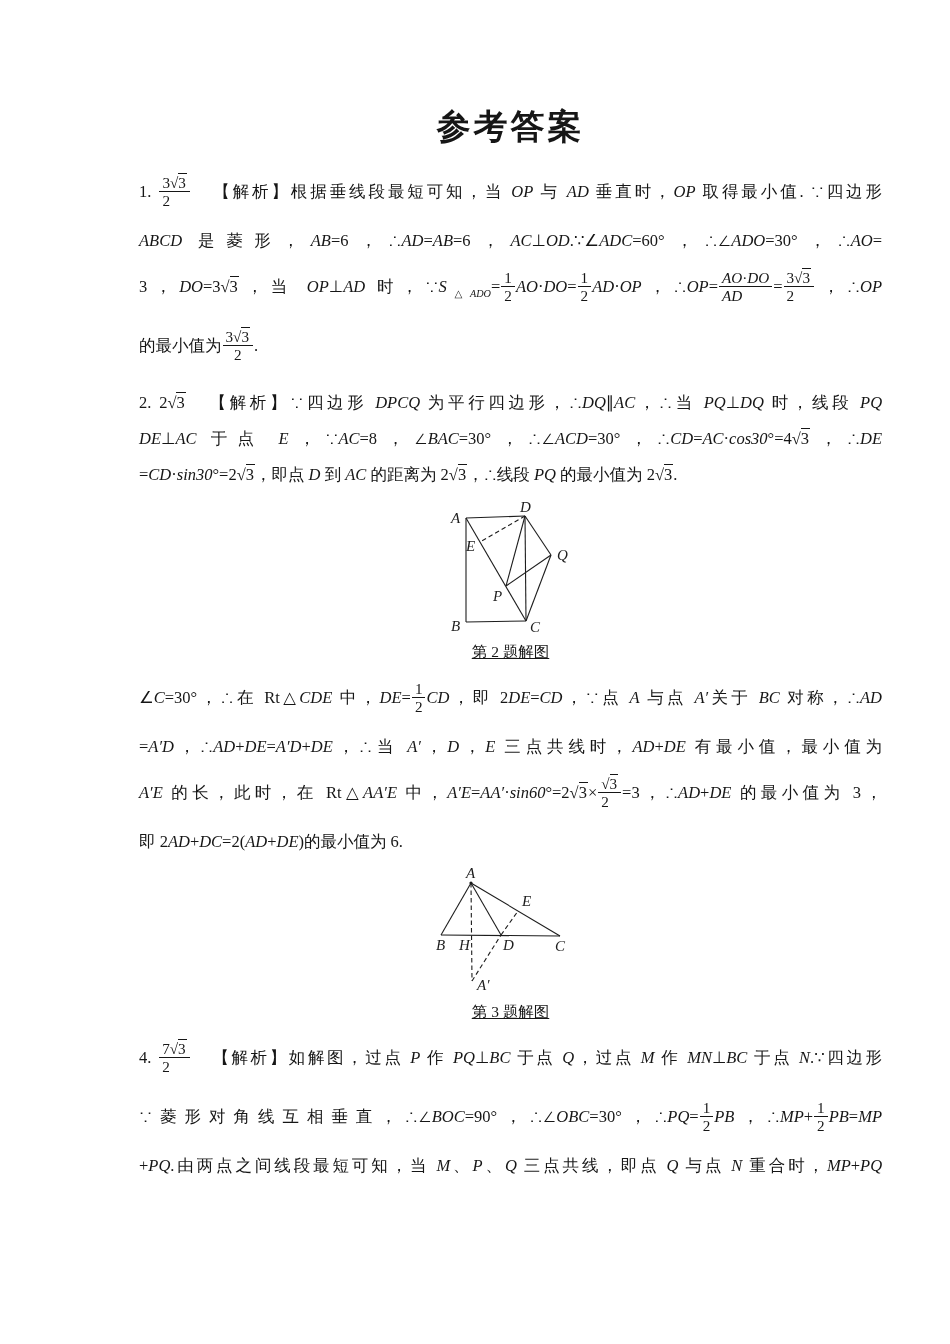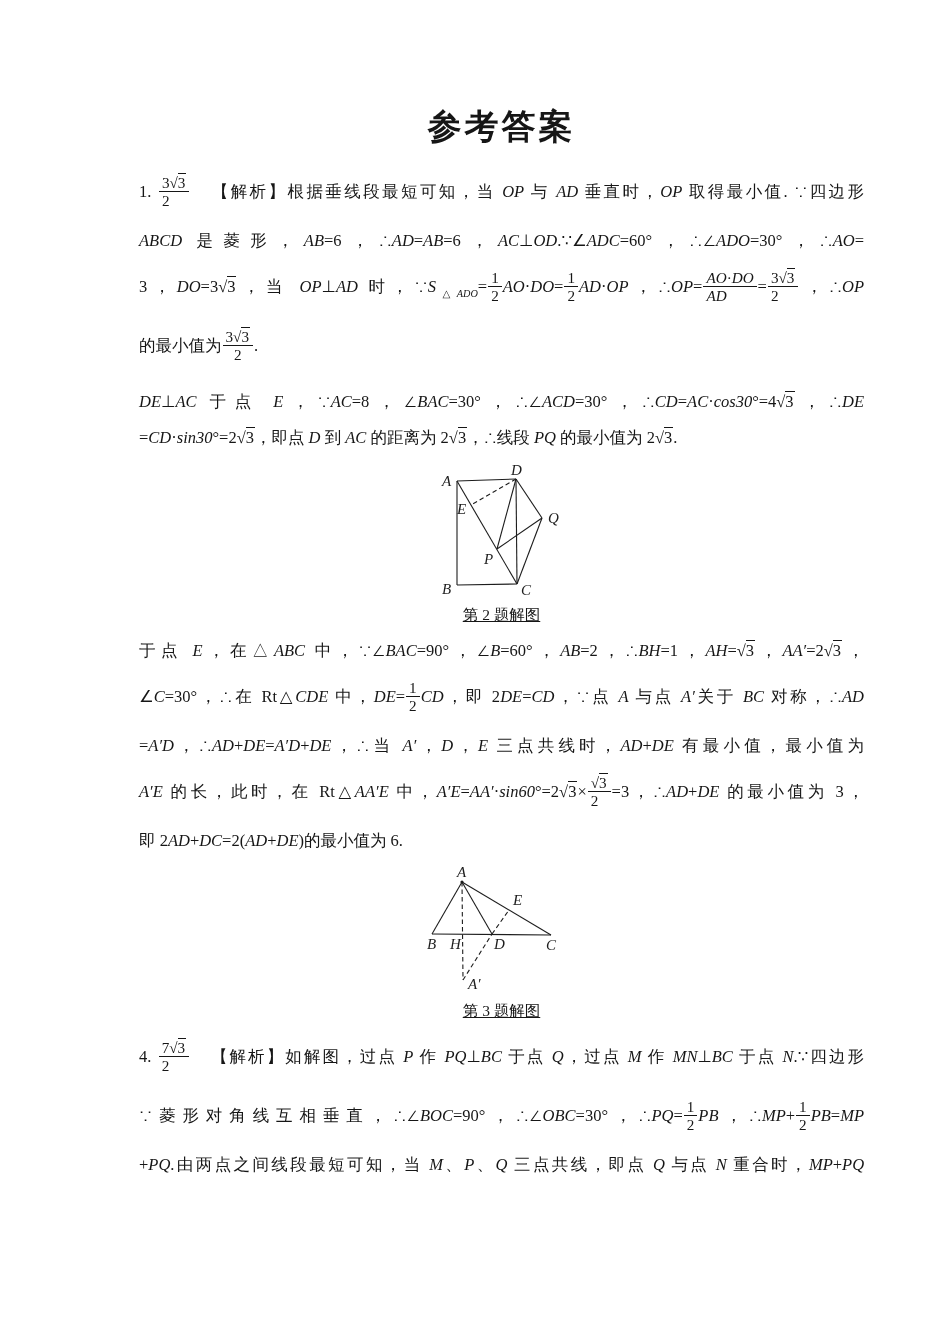--- a/index.html
+++ b/index.html
@@ -2,21 +2,21 @@
 <html><head>
 <meta charset="utf-8">
 <style>
   html,body{margin:0;padding:0;}
   body{
     width:950px;height:1344px;
     background:#ffffff;color:#161616;
     font-family:"Liberation Serif", serif;
     overflow:hidden;
   }
-  .page{padding:104px 86px 0 139px;}
+  .page{padding:104px 68px 0 139px;}
   .title{
     font-family:"Liberation Sans", sans-serif;
     font-weight:bold;
     font-size:34px;
     text-align:center;
     letter-spacing:3px;
     margin:0 0 14px 0;
   }
   .answer{margin:0 0 7px 0;}
   .line{
@@ -68,20 +68,21 @@
   <div class="title">参考答案</div>
 
   <div class="answer">
       <div class="line j">1. <span class="frac"><span class="num">3<span class="sqrt">√<span class="rad">3</span></span></span><span class="den">2</span></span>　<b>【解析】</b>根据垂线段最短可知，当 <i>OP</i> 与 <i>AD</i> 垂直时，<i>OP</i> 取得最小值. ∵四边形</div>
       <div class="line j"><i>ABCD</i> 是菱形，<i>AB</i>=6，∴<i>AD</i>=<i>AB</i>=6，<i>AC</i>⊥<i>OD</i>.∵∠<i>ADC</i>=60°，∴∠<i>ADO</i>=30°，∴<i>AO</i>=</div>
       <div class="line j">3，<i>DO</i>=3<span class="sqrt">√<span class="rad">3</span></span>，当 <i>OP</i>⊥<i>AD</i> 时，∵<i>S</i><sub>△<i>ADO</i></sub>=<span class="frac"><span class="num">1</span><span class="den">2</span></span><i>AO</i>·<i>DO</i>=<span class="frac"><span class="num">1</span><span class="den">2</span></span><i>AD</i>·<i>OP</i>，∴<i>OP</i>=<span class="frac"><span class="num"><i>AO</i>·<i>DO</i></span><span class="den"><i>AD</i></span></span>=<span class="frac"><span class="num">3<span class="sqrt">√<span class="rad">3</span></span></span><span class="den">2</span></span>，∴<i>OP</i></div>
       <div class="line">的最小值为<span class="frac"><span class="num">3<span class="sqrt">√<span class="rad">3</span></span></span><span class="den">2</span></span>.</div>
     </div>
 
   <div class="answer">
+      <div class="line j">2. 2<span class="sqrt">√<span class="rad">3</span></span>　<b>【解析】</b>∵四边形 <i>DPCQ</i> 为平行四边形，∴<i>DQ</i>∥<i>AC</i>，∴当 <i>PQ</i>⊥<i>DQ</i> 时，线段 <i>PQ</i></div>
       <div class="line j"><i>DE</i>⊥<i>AC</i> 于点 <i>E</i>，∵<i>AC</i>=8，∠<i>BAC</i>=30°，∴∠<i>ACD</i>=30°，∴<i>CD</i>=<i>AC</i>·<i>cos30</i>°=4<span class="sqrt">√<span class="rad">3</span></span>，∴<i>DE</i></div>
       <div class="line">=<i>CD</i>·<i>sin30</i>°=2<span class="sqrt">√<span class="rad">3</span></span>，即点 <i>D</i> 到 <i>AC</i> 的距离为 2<span class="sqrt">√<span class="rad">3</span></span>，∴线段 <i>PQ</i> 的最小值为 2<span class="sqrt">√<span class="rad">3</span></span>.</div>
     </div>
 
   <div class="fig">
     <svg class="diagram" width="125" height="135" viewBox="0 0 125 135">
 
       <line x1="18" y1="17" x2="77" y2="15"></line>
       <line x1="18" y1="17" x2="18" y2="121"></line>
       <line x1="18" y1="121" x2="78" y2="120"></line>
@@ -100,21 +101,20 @@
       <text x="3" y="130">B</text>
       <text x="82" y="131">C</text>
       <text x="18" y="50">E</text>
       <text x="45" y="100">P</text>
       <text x="109" y="59">Q</text>
     </svg>
     <div class="figcap">第 2 题解图</div>
   </div>
 
   <div class="answer">
-      <div class="line j">于点 <i>E</i>，在△<i>ABC</i> 中，∵∠<i>BAC</i>=90°，∠<i>B</i>=60°，<i>AB</i>=2，∴<i>BH</i>=1，<i>AH</i>=<span class="sqrt">√<span class="rad">3</span></span>，<i>AA′</i>=2<span class="sqrt">√<span class="rad">3</span></span>，</div>
       <div class="line j">∠<i>C</i>=30°，∴在 Rt△<i>CDE</i> 中，<i>DE</i>=<span class="frac"><span class="num">1</span><span class="den">2</span></span><i>CD</i>，即 2<i>DE</i>=<i>CD</i>，∵点 <i>A</i> 与点 <i>A′</i>关于 <i>BC</i> 对称，∴<i>AD</i></div>
       <div class="line j">=<i>A′D</i>，∴<i>AD</i>+<i>DE</i>=<i>A′D</i>+<i>DE</i>，∴当 <i>A′</i>，<i>D</i>，<i>E</i> 三点共线时，<i>AD</i>+<i>DE</i> 有最小值，最小值为</div>
       <div class="line j"><i>A′E</i> 的长，此时，在 Rt△<i>AA′E</i> 中，<i>A′E</i>=<i>AA′</i>·<i>sin60</i>°=2<span class="sqrt">√<span class="rad">3</span></span>×<span class="frac"><span class="num"><span class="sqrt">√<span class="rad">3</span></span></span><span class="den">2</span></span>=3，∴<i>AD</i>+<i>DE</i> 的最小值为 3，</div>
       <div class="line">即 2<i>AD</i>+<i>DC</i>=2(<i>AD</i>+<i>DE</i>)的最小值为 6.</div>
     </div>
 
   <div class="fig">
     <svg class="diagram" width="150" height="128" viewBox="0 0 150 128">
 
       <line x1="35" y1="15" x2="5" y2="67"></line>

